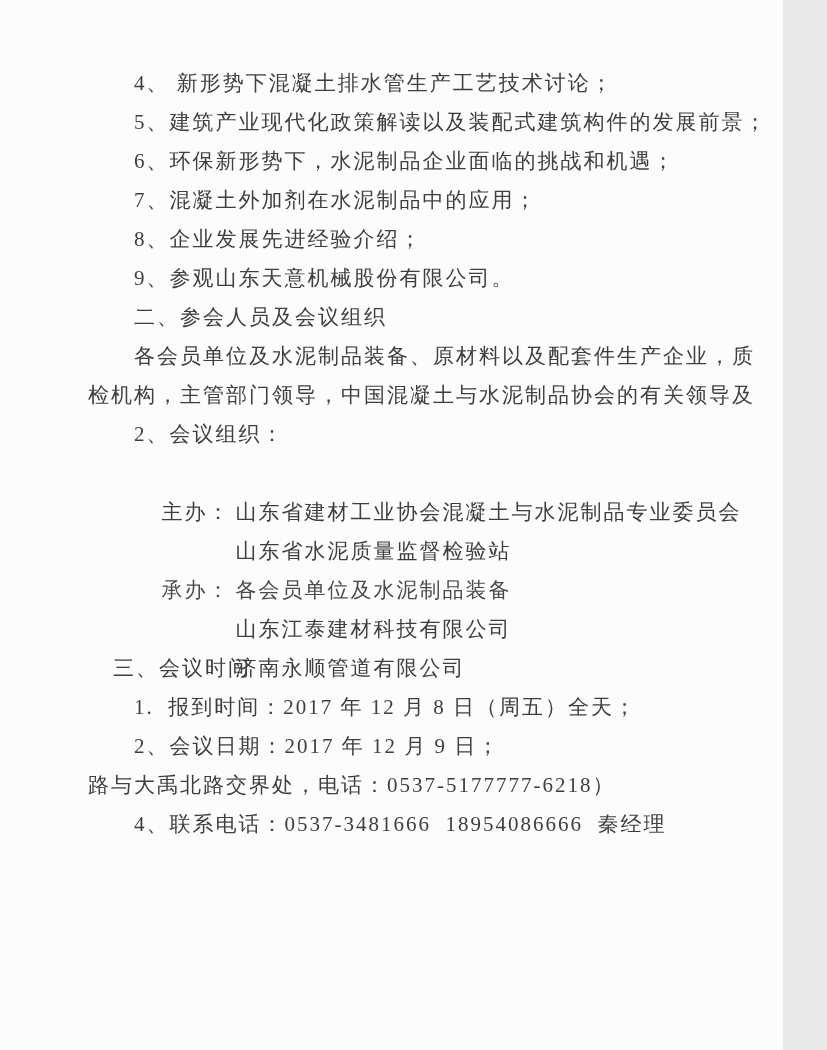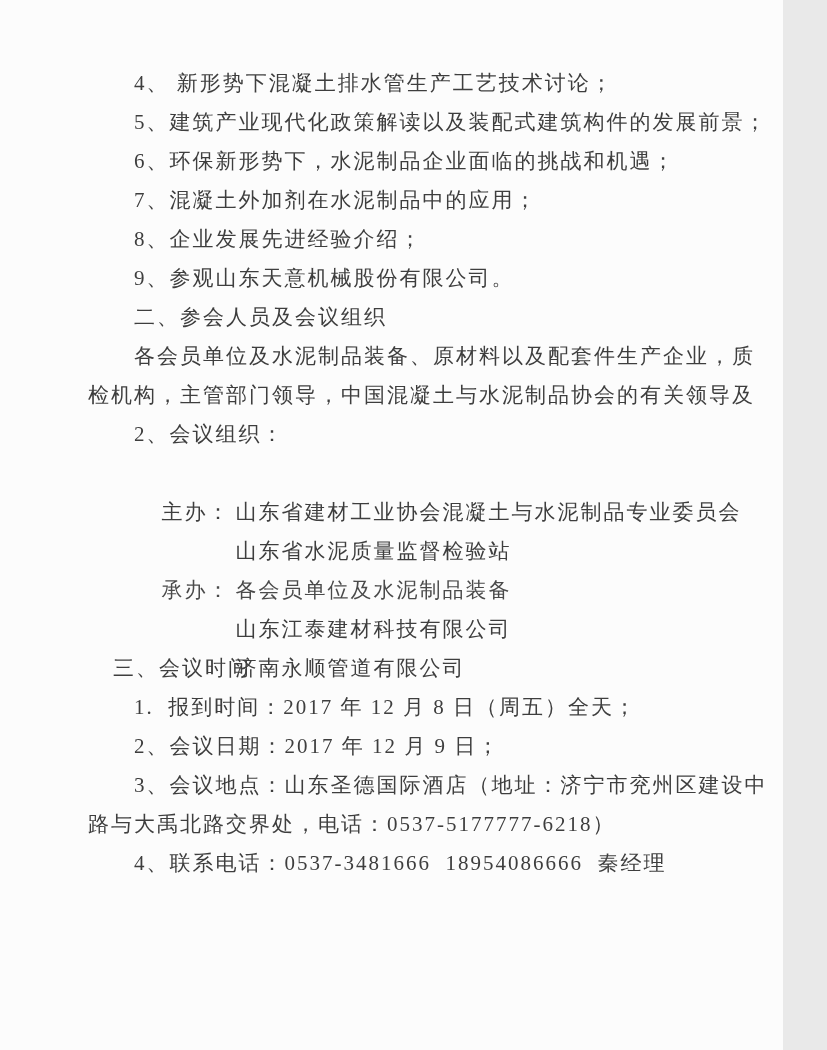--- a/index.html
+++ b/index.html
@@ -67,18 +67,17 @@
     <div class="line org-line">
       <span class="org-label"></span><span class="org-name">山东江泰建材科技有限公司</span>
     </div>
     <div class="line org-line">
       <span class="org-label"></span><span class="org-name">济南永顺管道有限公司</span>
     </div>
 
     <div class="line indent-sm">三、会议时间</div>
     <div class="line indent">1.  报到时间：2017 年 12 月 8 日（周五）全天；</div>
     <div class="line indent">2、会议日期：2017 年 12 月 9 日；</div>
-    <div class="line indent">3、会议地点：山东圣德国际酒店（地址：济宁市兖州区建设中</div>
     <div class="line">路与大禹北路交界处，电话：0537-5177777-6218）</div>
     <div class="line indent">4、联系电话：0537-3481666  18954086666  秦经理</div>
 
   </div>
 </div>
 
 </body></html>

